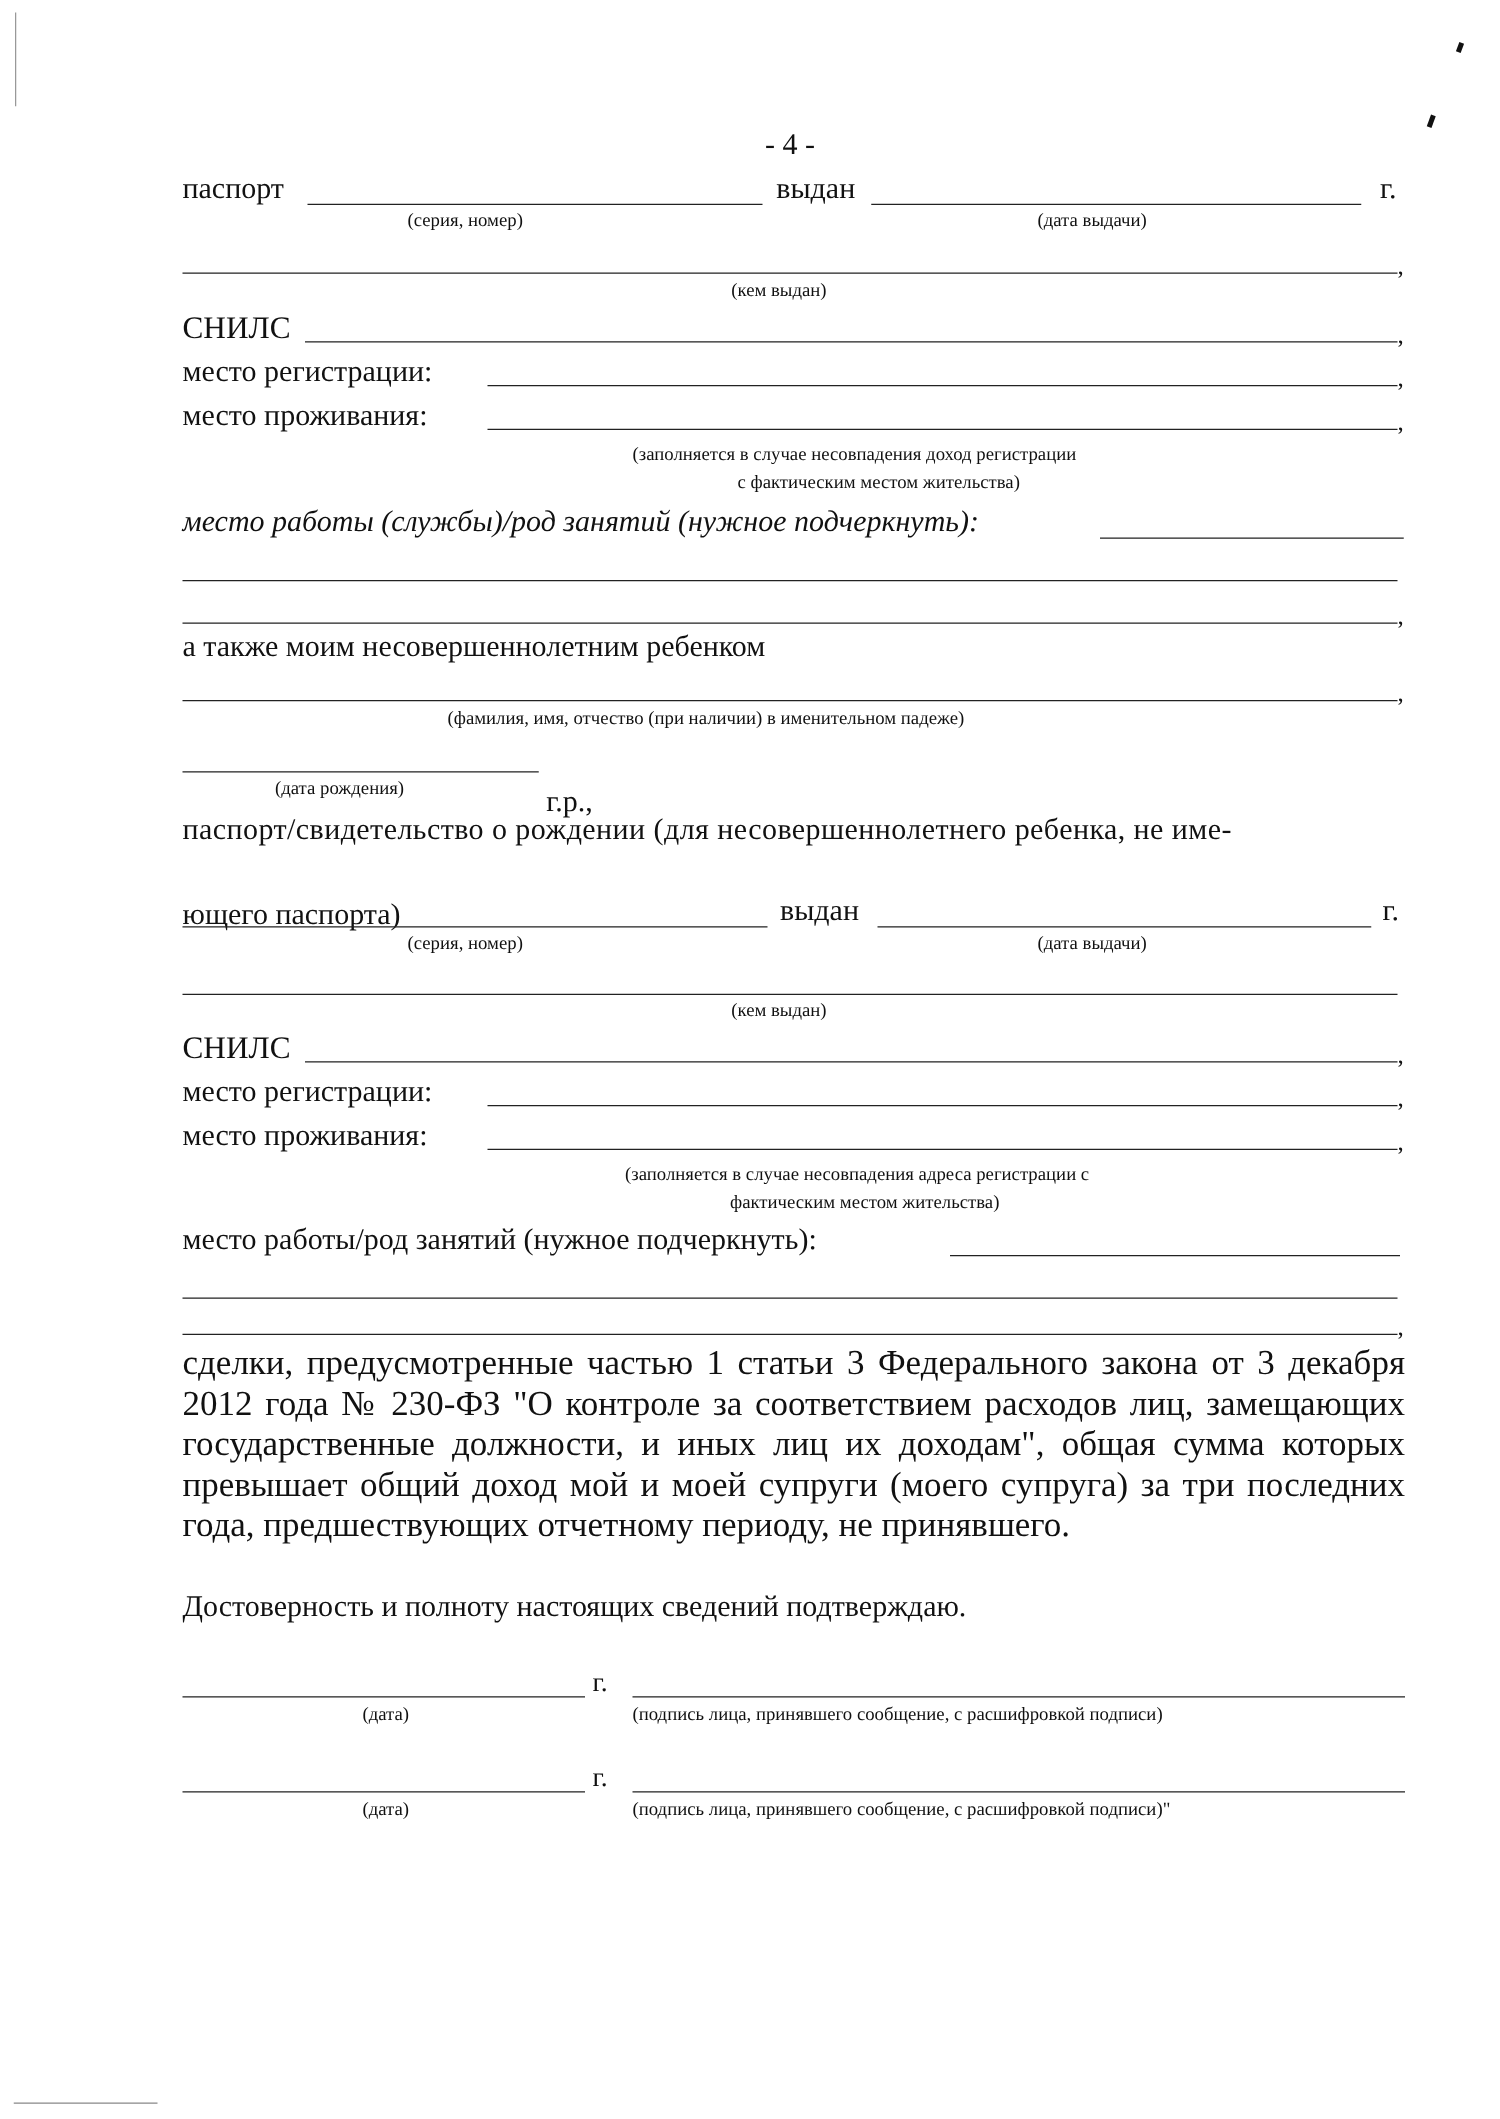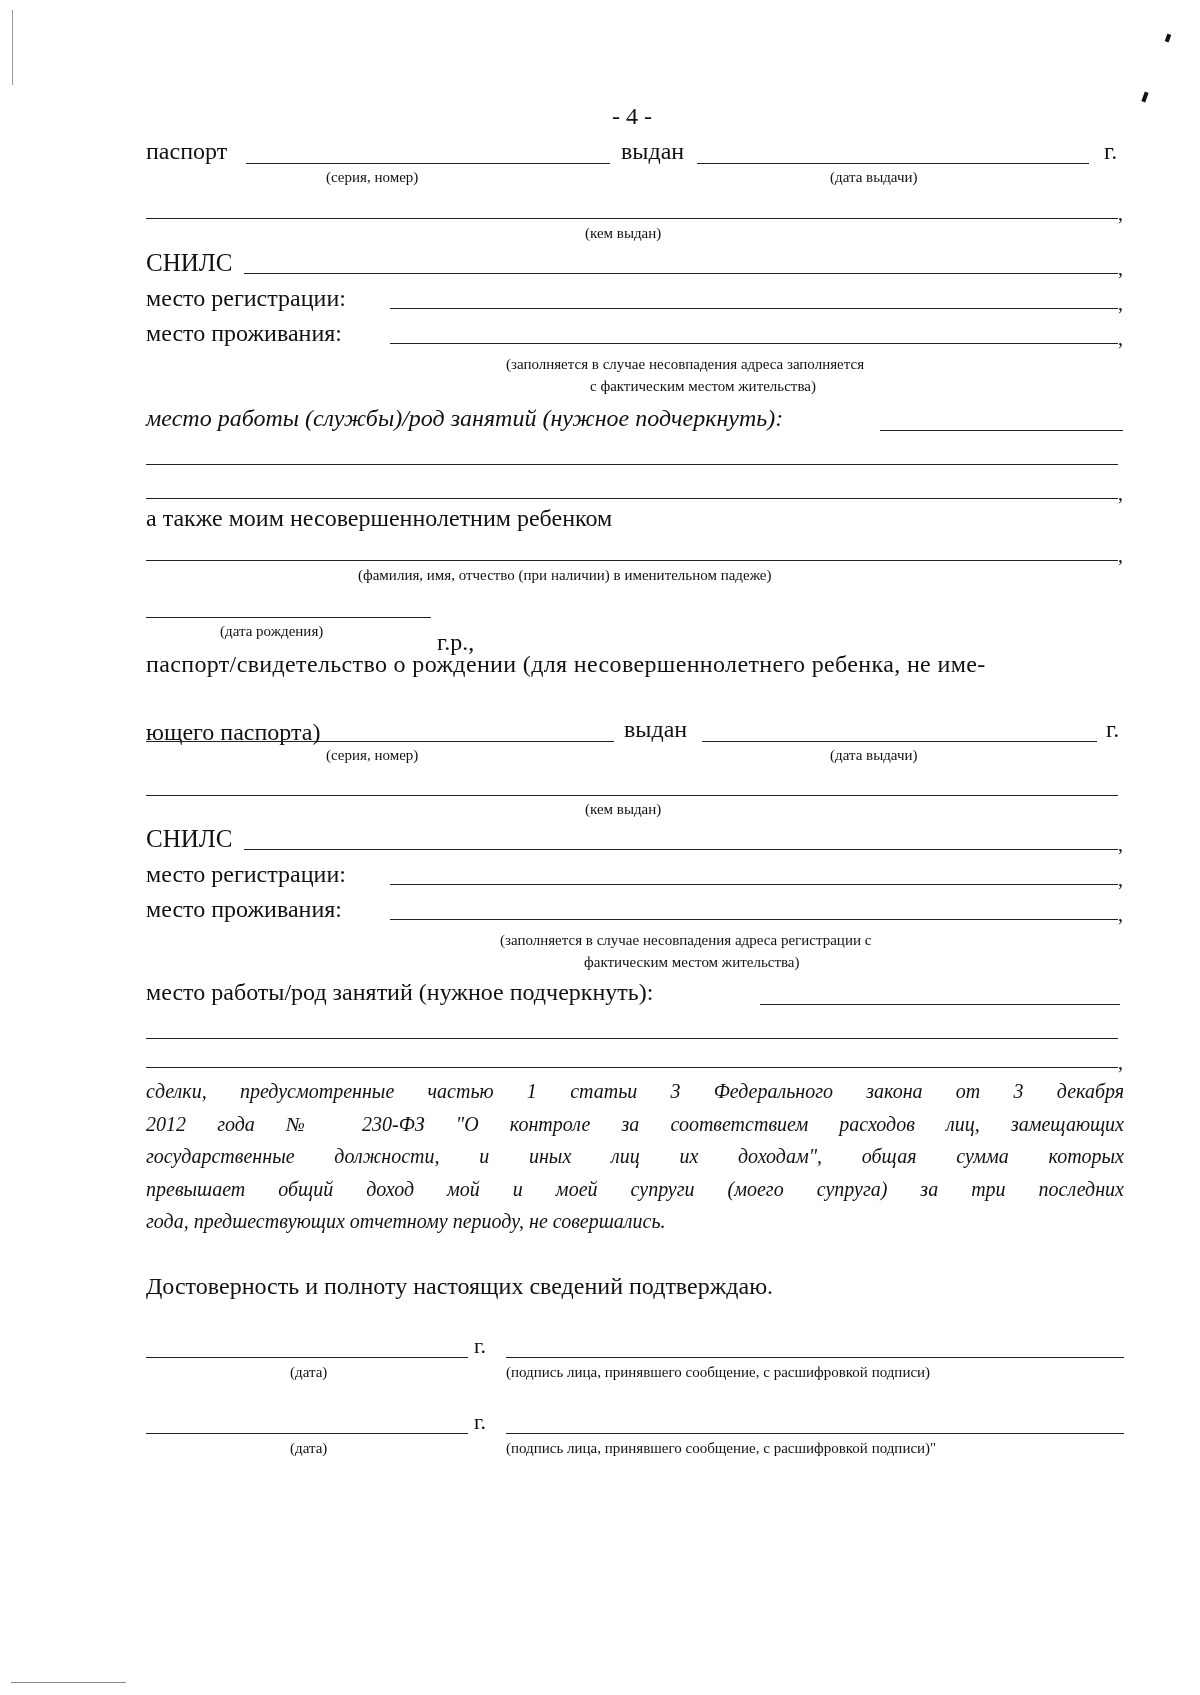--- a/index.html
+++ b/index.html
@@ -1,21 +1,21 @@
 <!DOCTYPE html>
 <html><head>
 <meta charset="utf-8">
 <style>
   html,body{margin:0;padding:0;background:#fff;}
   body{width:1200px;height:1695px;position:relative;overflow:hidden;color:#111;
        font-family:"Liberation Serif","DejaVu Serif",serif;}
   .t{position:absolute;white-space:nowrap;font-size:24px;line-height:1;}
   .s{position:absolute;white-space:nowrap;font-size:15px;line-height:1;}
   .ln{position:absolute;height:0;border-top:1.6px solid #222;}
-  .para{position:absolute;left:146px;width:978px;font-size:20px;line-height:32.5px;text-align:justify;font-style:italic;}
+  .para{position:absolute;left:146px;width:978px;font-size:28px;line-height:32.5px;text-align:justify;}
   .mark{position:absolute;background:#111;}
 </style>
 </head>
 <body>
 
 <div class="mark" style="left:12px;top:10px;width:1px;height:75px;background:#999;"></div>
 <div class="mark" style="left:1166px;top:34px;width:4px;height:8px;transform:rotate(20deg);"></div>
 <div class="mark" style="left:1143px;top:92px;width:4px;height:10px;transform:rotate(20deg);"></div>
 <div class="mark" style="left:11px;top:1682px;width:115px;height:1px;background:#888;"></div>
 
@@ -37,21 +37,21 @@
 <div class="ln" style="left:244px;top:273px;width:874px;"></div>
 <div class="s" style="left:1118px;top:258px;font-size:20px;">,</div>
 
 <div class="t" style="left:146px;top:286px;">место регистрации:</div>
 <div class="ln" style="left:390px;top:308px;width:728px;"></div>
 <div class="s" style="left:1118px;top:293px;font-size:20px;">,</div>
 
 <div class="t" style="left:146px;top:321px;">место проживания:</div>
 <div class="ln" style="left:390px;top:343px;width:728px;"></div>
 <div class="s" style="left:1118px;top:328px;font-size:20px;">,</div>
-<div class="s" style="left:506px;top:357px;">(заполняется в случае несовпадения адреса заполняется</div>
+<div class="s" style="left:506px;top:357px;">(заполняется в случае несовпадения доход регистрации</div>
 <div class="s" style="left:590px;top:379px;">с фактическим местом жительства)</div>
 
 <div class="t" style="left:146px;top:406px;font-style:italic;">место работы (службы)/род занятий (нужное подчеркнуть):</div>
 <div class="ln" style="left:880px;top:430px;width:243px;"></div>
 <div class="ln" style="left:146px;top:464px;width:972px;"></div>
 <div class="ln" style="left:146px;top:498px;width:972px;"></div>
 <div class="s" style="left:1118px;top:483px;font-size:20px;">,</div>
 
 <div class="t" style="left:146px;top:506px;">а также моим несовершеннолетним ребенком</div>
 <div class="ln" style="left:146px;top:560px;width:972px;"></div>
@@ -93,21 +93,21 @@
 <div class="ln" style="left:760px;top:1004px;width:360px;"></div>
 <div class="ln" style="left:146px;top:1038px;width:972px;"></div>
 <div class="ln" style="left:146px;top:1067px;width:972px;"></div>
 <div class="s" style="left:1118px;top:1052px;font-size:20px;">,</div>
 
 <div class="para" style="top:1075px;">
   <div style="text-align-last:justify;">сделки, предусмотренные частью 1 статьи 3 Федерального закона от 3 декабря</div>
   <div style="text-align-last:justify;">2012 года № 230-ФЗ "О контроле за соответствием расходов лиц, замещающих</div>
   <div style="text-align-last:justify;">государственные должности, и иных лиц их доходам", общая сумма которых</div>
   <div style="text-align-last:justify;">превышает общий доход мой и моей супруги (моего супруга) за три последних</div>
-  <div>года, предшествующих отчетному периоду, не совершались.</div>
+  <div>года, предшествующих отчетному периоду, не принявшего.</div>
 </div>
 
 <div class="t" style="left:146px;top:1274px;">Достоверность и полноту настоящих сведений подтверждаю.</div>
 
 <div class="ln" style="left:146px;top:1357px;width:322px;"></div>
 <div class="t" style="left:474px;top:1335px;font-size:22px;">г.</div>
 <div class="ln" style="left:506px;top:1357px;width:618px;"></div>
 <div class="s" style="left:290px;top:1365px;">(дата)</div>
 <div class="s" style="left:506px;top:1365px;">(подпись лица, принявшего сообщение, с расшифровкой подписи)</div>
 

